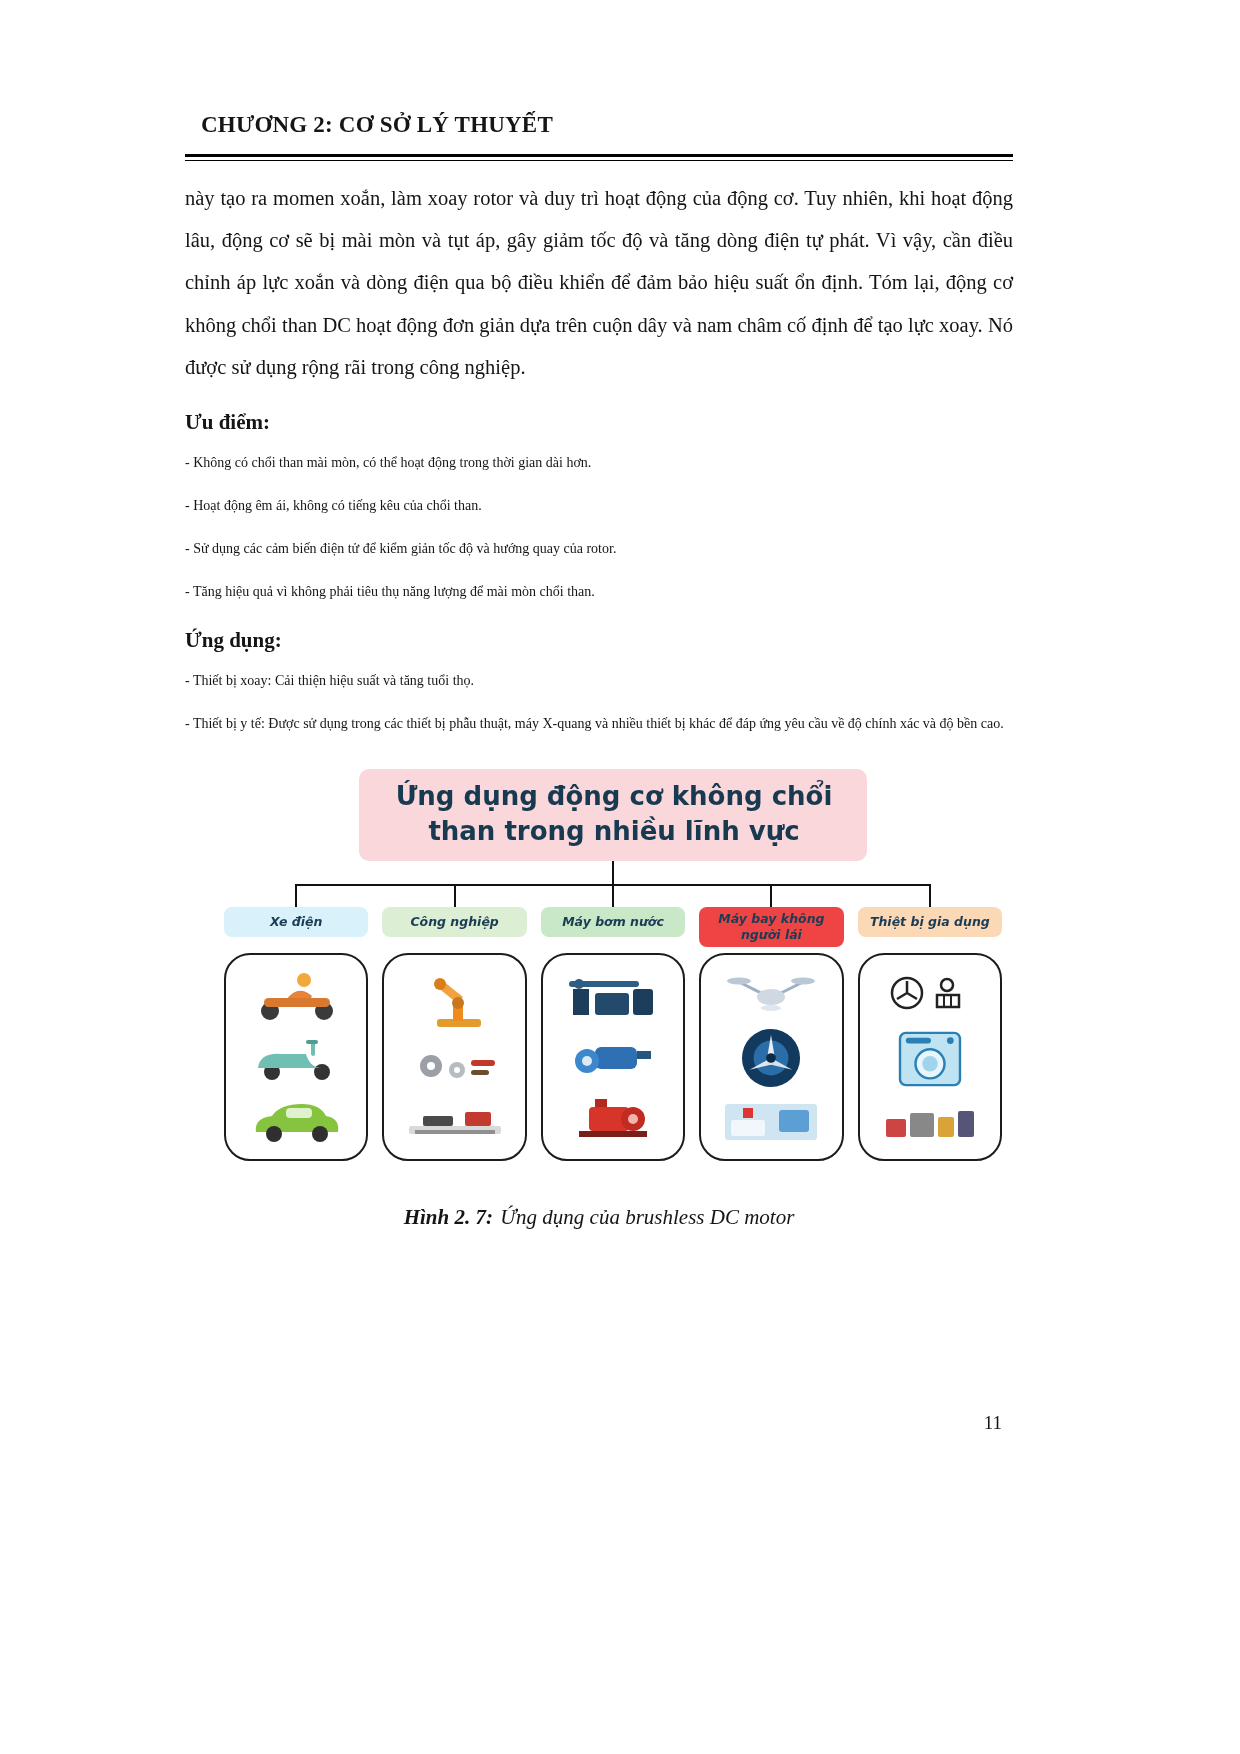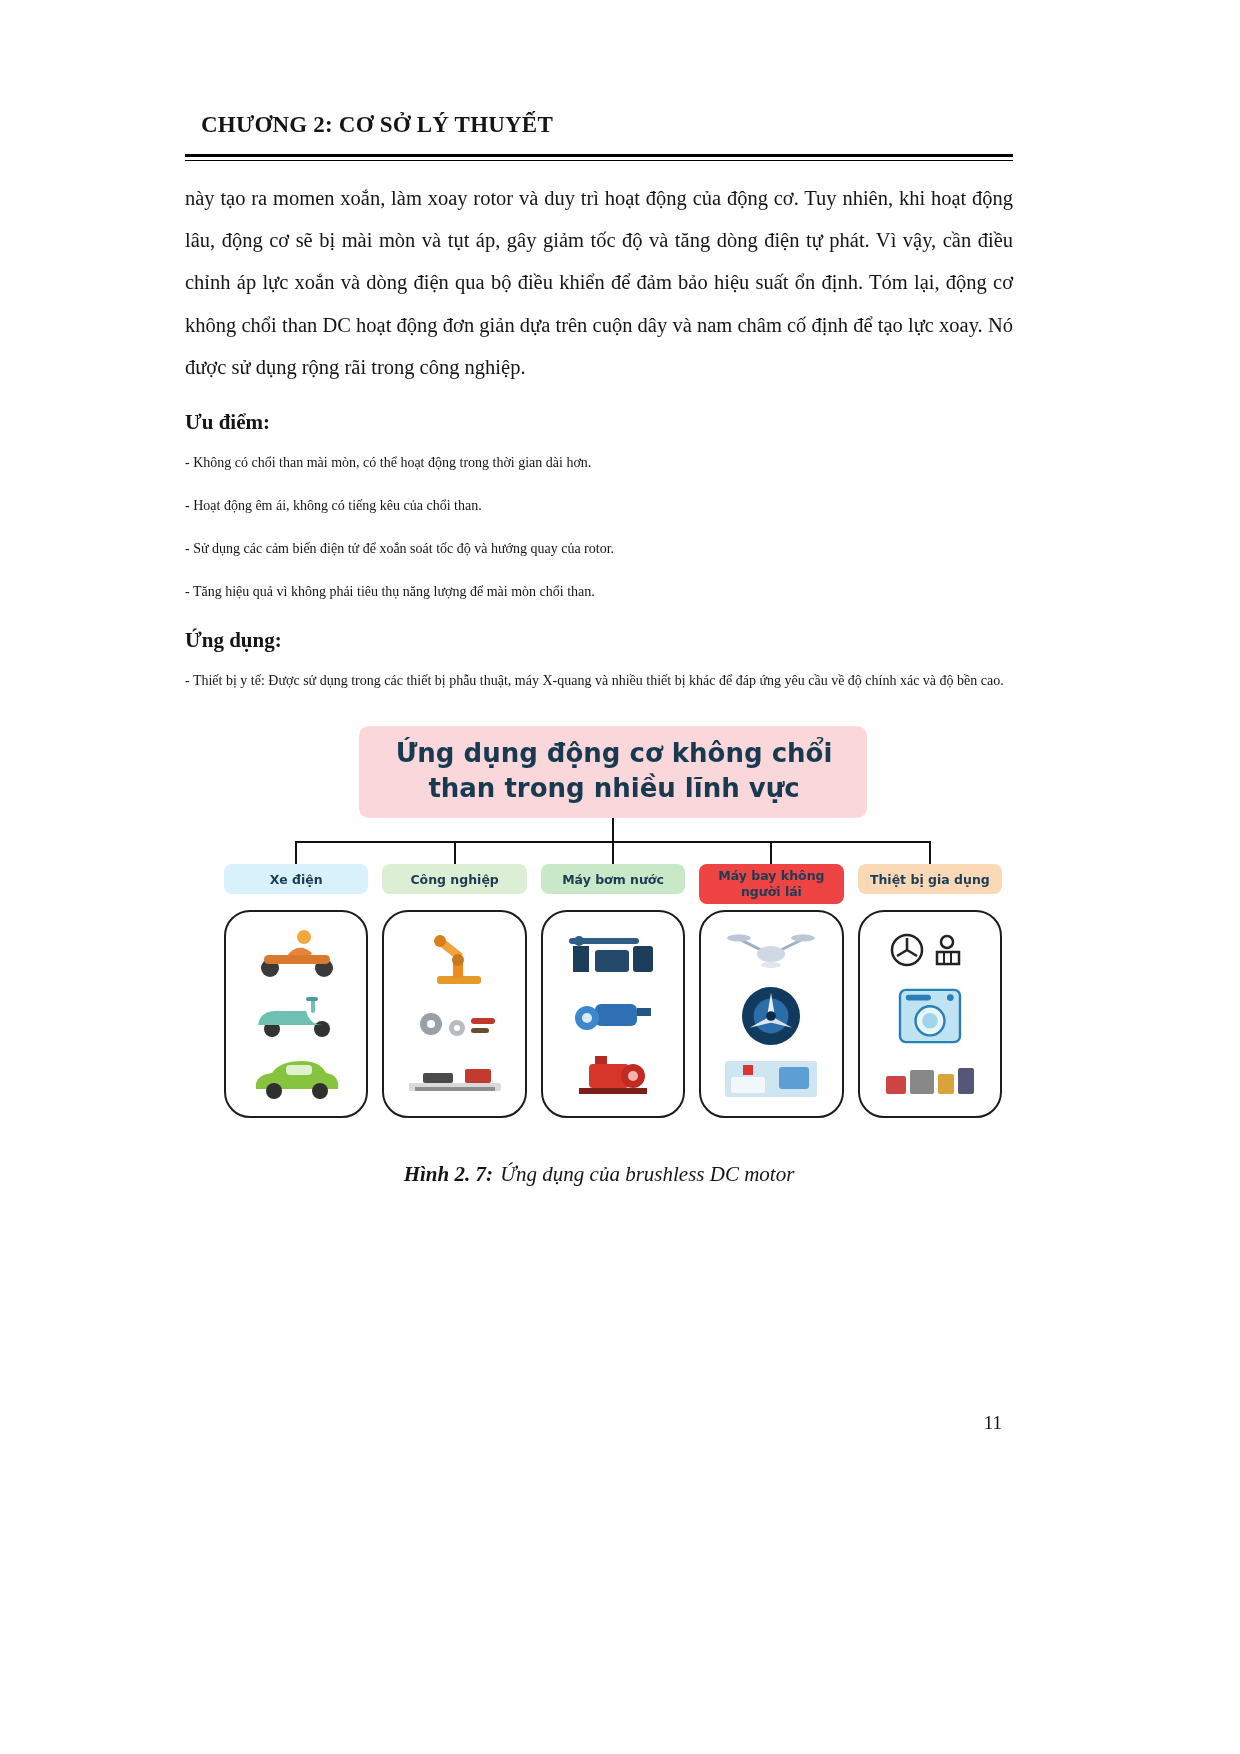--- a/index.html
+++ b/index.html
@@ -60,21 +60,21 @@
     font-weight:700;
     font-size:26px;
     line-height:1.35;
     box-sizing:border-box;
   }
   .connector{position:relative;height:46px;}
   .connector .v-center{position:absolute;left:50%;top:0;width:2px;height:23px;background:#111;transform:translateX(-1px);}
   .connector .h-line{position:absolute;left:10%;right:10%;top:23px;height:2px;background:#111;}
   .connector .stub{position:absolute;top:23px;width:2px;height:23px;background:#111;transform:translateX(-1px);}
   .stub-1{left:10%;} .stub-2{left:30%;} .stub-3{left:50%;} .stub-4{left:70%;} .stub-5{left:90%;}
-  .headers-row{display:flex;}
+  .headers-row{display:flex;font-style:italic;}
   .header-cell{flex:1;padding:0 7px;box-sizing:border-box;display:flex;justify-content:center;align-items:flex-start;}
   .pill{
     width:100%;
     min-height:30px;
     border-radius:8px;
     display:flex;align-items:center;justify-content:center;
     text-align:center;
     font-family:"DejaVu Sans", sans-serif;
     font-weight:700;
     font-size:12.5px;
@@ -119,25 +119,26 @@
 
   <h1 class="chapter-title">CHƯƠNG 2: CƠ SỞ LÝ THUYẾT</h1>
   <div class="chapter-rule"></div>
 
   <p class="para">này tạo ra momen xoắn, làm xoay rotor và duy trì hoạt động của động cơ. Tuy nhiên, khi hoạt động lâu, động cơ sẽ bị mài mòn và tụt áp, gây giảm tốc độ và tăng dòng điện tự phát. Vì vậy, cần điều chỉnh áp lực xoắn và dòng điện qua bộ điều khiển để đảm bảo hiệu suất ổn định. Tóm lại, động cơ không chổi than DC hoạt động đơn giản dựa trên cuộn dây và nam châm cố định để tạo lực xoay. Nó được sử dụng rộng rãi trong công nghiệp.</p>
 
   <p class="section-heading">Ưu điểm:</p>
 
   <p class="bullet">- Không có chổi than mài mòn, có thể hoạt động trong thời gian dài hơn.</p>
   <p class="bullet">- Hoạt động êm ái, không có tiếng kêu của chổi than.</p>
-  <p class="bullet">- Sử dụng các cảm biến điện tử để xoắn soát tốc độ và hướng quay của rotor.</p>
+  <p class="bullet">- Sử dụng các cảm biến điện tử để kiểm giản tốc độ và hướng quay của rotor.</p>
   <p class="bullet">- Tăng hiệu quả vì không phải tiêu thụ năng lượng để mài mòn chổi than.</p>
 
   <p class="section-heading">Ứng dụng:</p>
 
+  <p class="bullet">- Thiết bị xoay: Cải thiện hiệu suất và tăng tuổi thọ.</p>
   <p class="bullet">- Thiết bị y tế: Được sử dụng trong các thiết bị phẫu thuật, máy X-quang và nhiều thiết bị khác để đáp ứng yêu cầu về độ chính xác và độ bền cao.</p>
 
   <div class="figure">
 
     <div class="figure-title" style="background: rgb(249, 215, 218); color: rgb(23, 58, 80);">
       <div>Ứng dụng động cơ không chổi</div>
       <div>than trong nhiều lĩnh vực</div>
     </div>
 
     <div class="connector">

